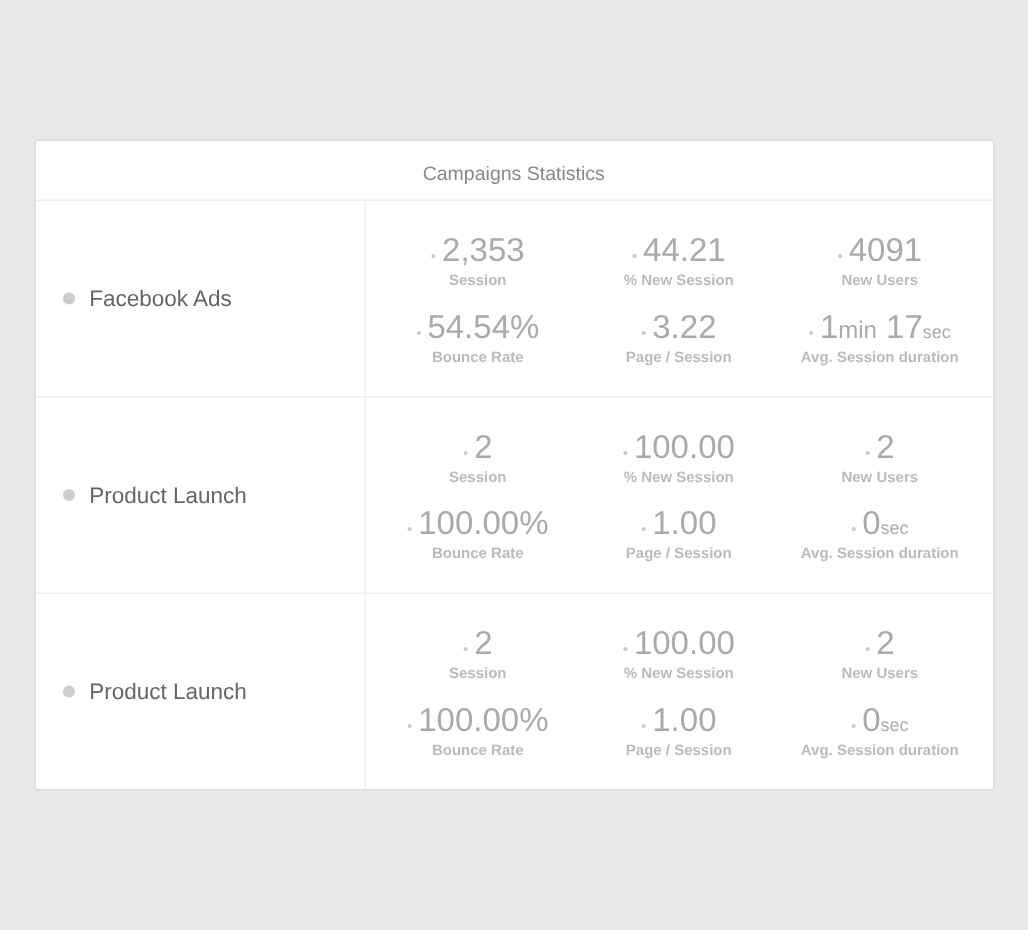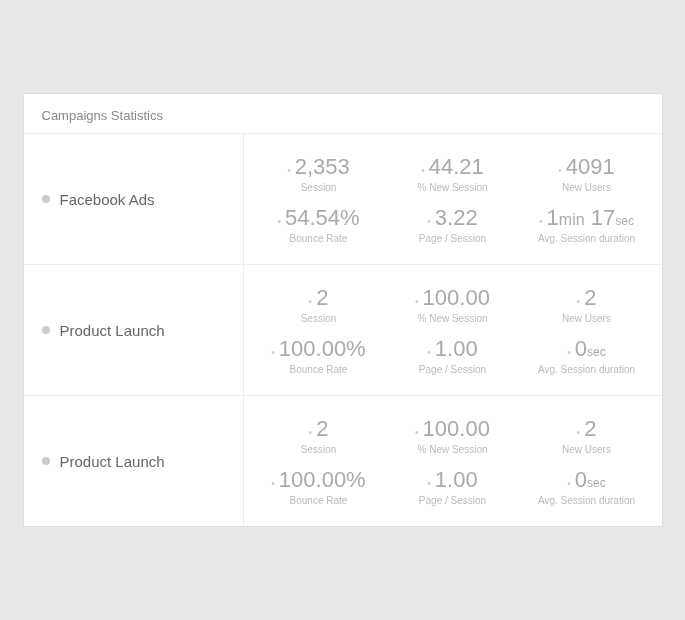--- a/index.html
+++ b/index.html
@@ -18,20 +18,21 @@
       width: 640px;
       padding: 0;
       border-radius: 2px;
     }
     .card-title {
       font-size: 13px;
       color: #888;
       padding: 14px 18px 10px;
       border-bottom: 1px solid #eee;
       font-weight: 400;
+      text-align: center;
     }
     .campaign-row {
       display: flex;
       align-items: stretch;
       border-bottom: 1px solid #eee;
       min-height: 120px;
     }
     .campaign-row:last-child {
       border-bottom: none;
     }
@@ -80,20 +81,21 @@
     .stat-value .dot-bullet {
       font-size: 10px;
       color: #ccc;
       margin-right: 3px;
     }
     .stat-label {
       font-size: 10px;
       color: #bbb;
       margin-top: 2px;
       text-align: right;
+      font-weight: bold;
     }
   </style>
 </head>
 <body>
 
 <div class="card">
   <div class="card-title">Campaigns Statistics</div>
 
   <div id="campaigns-container">
       <div class="campaign-row">

